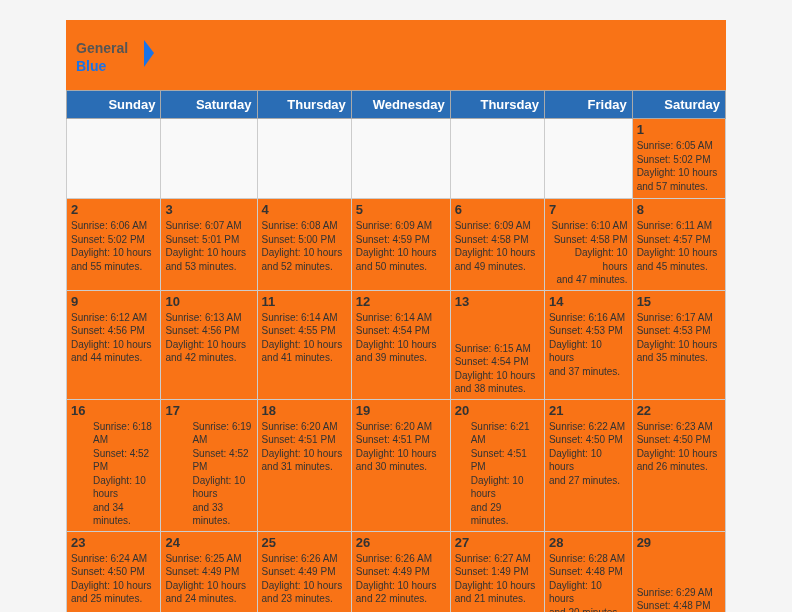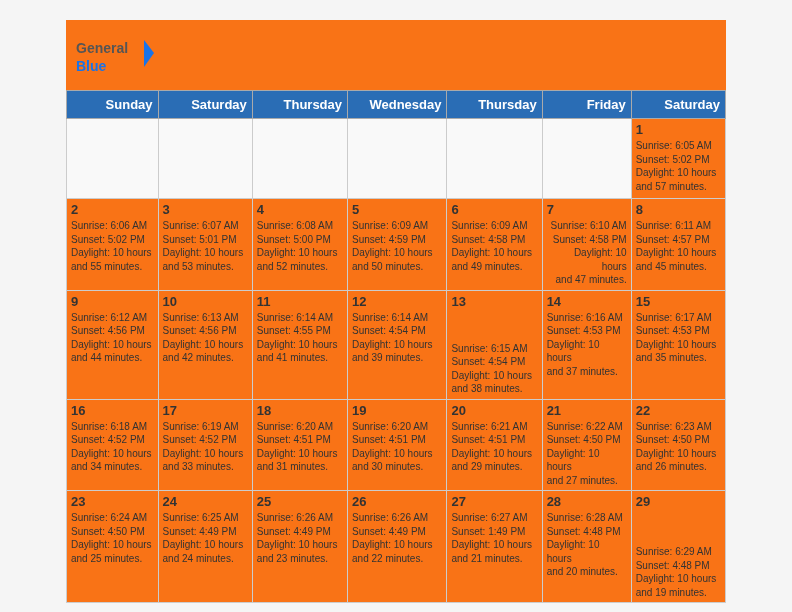--- a/index.html
+++ b/index.html
@@ -227,49 +227,49 @@
             <span class="day-number">15</span>
             <div class="day-info" style="white-space: pre-line;">Sunrise: 6:17 AM
 Sunset: 4:53 PM
 Daylight: 10 hours
 and 35 minutes.</div>
           </td>
         </tr>
         <tr>
           <td>
             <span class="day-number">16</span>
-            <div class="day-info" style="white-space: pre-line;">Sunrise: 6:18 AM
+            <div class="day-info" style="white-space: pre-line; margin-left: 22px;">Sunrise: 6:18 AM
 Sunset: 4:52 PM
 Daylight: 10 hours
 and 34 minutes.</div>
           </td>
           <td>
             <span class="day-number">17</span>
-            <div class="day-info" style="white-space: pre-line;">Sunrise: 6:19 AM
+            <div class="day-info" style="white-space: pre-line; margin-left: 27px;">Sunrise: 6:19 AM
 Sunset: 4:52 PM
 Daylight: 10 hours
 and 33 minutes.</div>
           </td>
           <td>
             <span class="day-number">18</span>
             <div class="day-info" style="white-space: pre-line;">Sunrise: 6:20 AM
 Sunset: 4:51 PM
 Daylight: 10 hours
 and 31 minutes.</div>
           </td>
           <td>
             <span class="day-number">19</span>
             <div class="day-info" style="white-space: pre-line;">Sunrise: 6:20 AM
 Sunset: 4:51 PM
 Daylight: 10 hours
 and 30 minutes.</div>
           </td>
           <td>
             <span class="day-number">20</span>
-            <div class="day-info" style="white-space: pre-line;">Sunrise: 6:21 AM
+            <div class="day-info" style="white-space: pre-line; margin-left: 16px;">Sunrise: 6:21 AM
 Sunset: 4:51 PM
 Daylight: 10 hours
 and 29 minutes.</div>
           </td>
           <td>
             <span class="day-number">21</span>
             <div class="day-info" style="white-space: pre-line;">Sunrise: 6:22 AM
 Sunset: 4:50 PM
 Daylight: 10 hours
 and 27 minutes.</div>

